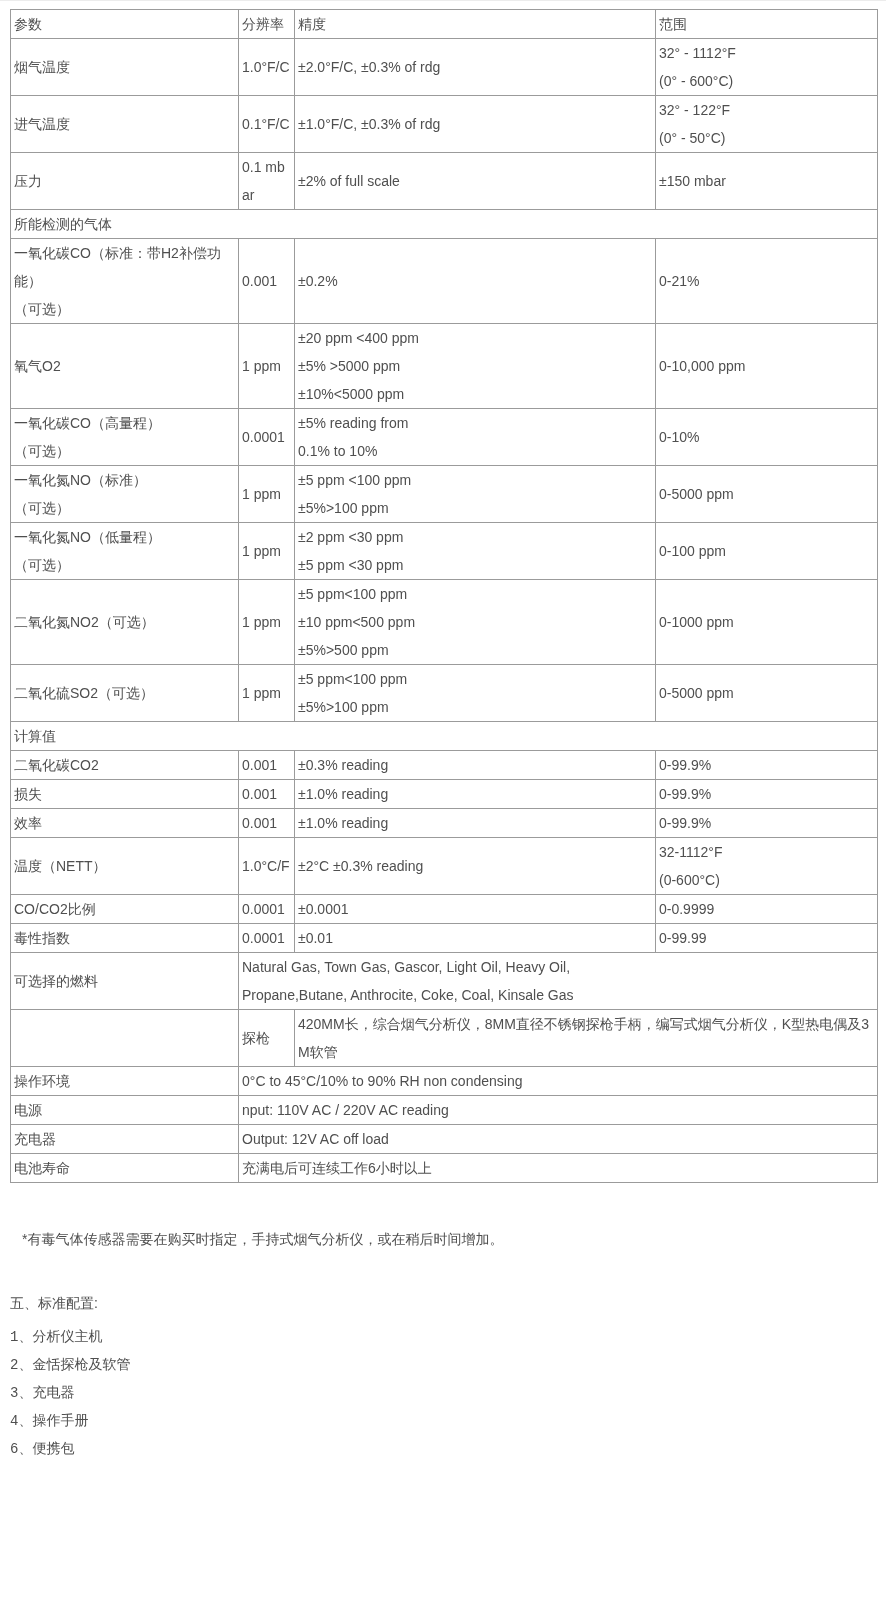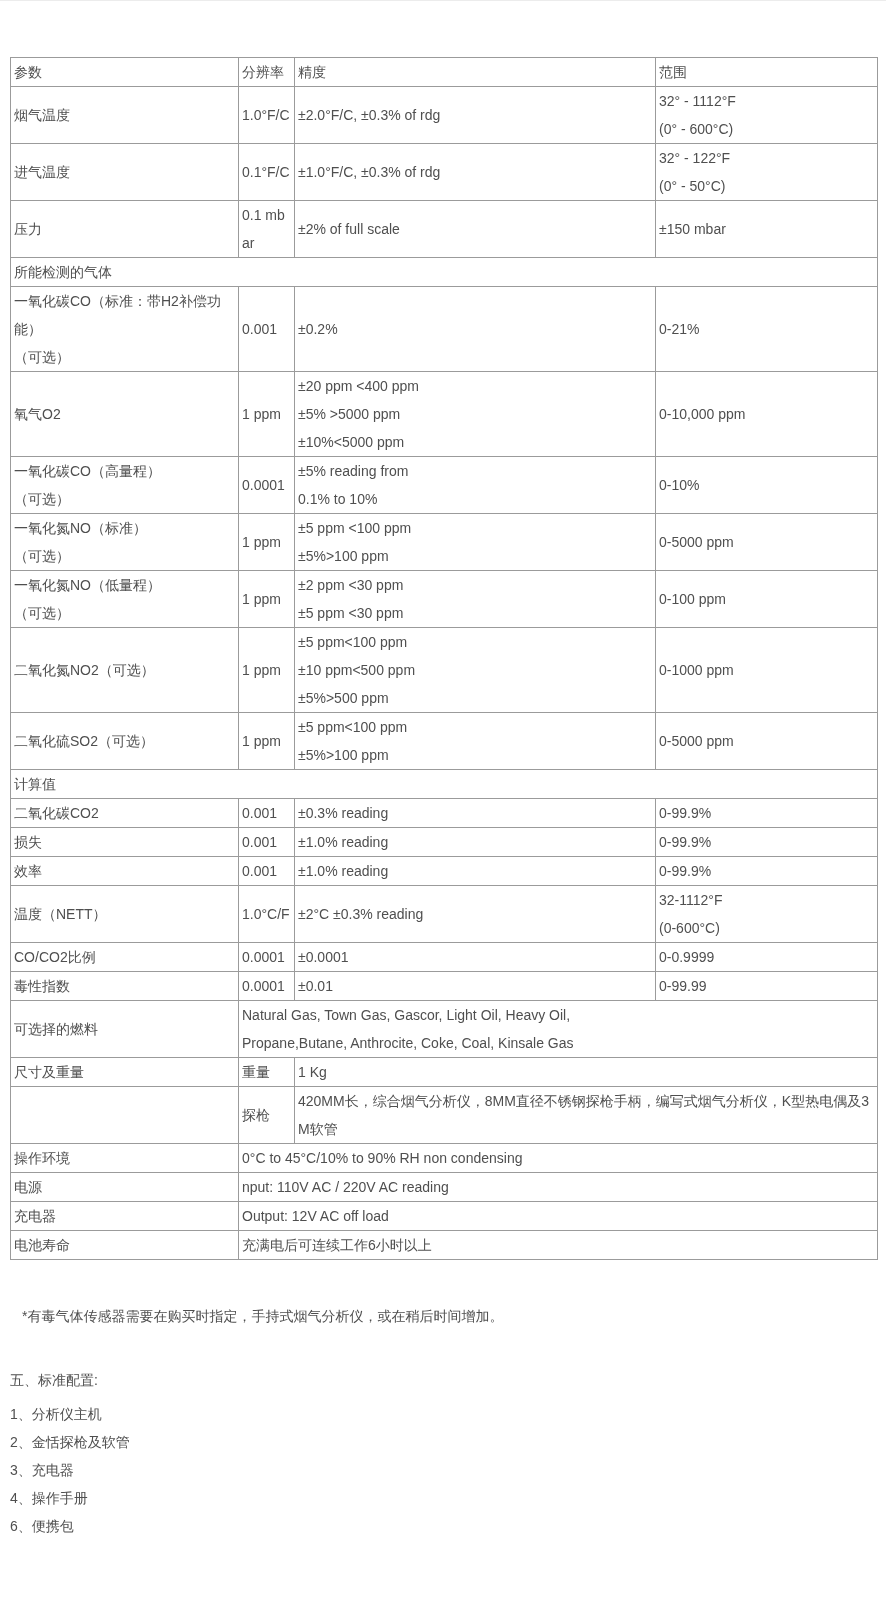--- a/index.html
+++ b/index.html
@@ -19,21 +19,20 @@
   .section-title {
     line-height: 22px;
     margin: 2px 0 8px 0;
     white-space: pre-line;
   }
   table.spec {
     border-collapse: collapse;
     table-layout: fixed;
     width: 867px;
     border: 1px solid #5f5f5f;
-    margin-top: 48px;
   }
   table.spec col.c1 { width: 228px; }
   table.spec col.c2 { width: 56px; }
   table.spec col.c3 { width: 361px; }
   table.spec col.c4 { width: 222px; }
   table.spec th, table.spec td {
     border: 1px solid #9b9b9b;
     padding: 0 3px;
     line-height: 28px;
     font-weight: normal;
@@ -49,20 +48,21 @@
     white-space: pre-line;
   }
   .section-title-2 {
     margin: 36px 0 6px 0;
     line-height: 28px;
     white-space: pre-line;
   }
   .config-item {
     line-height: 28px;
     white-space: pre-line;
+    font-family: Liberation Mono, monospace;
   }
 </style>
 </head>
 <body>
 
 <div class="page">
 
 
   <table class="spec">
     <colgroup>
@@ -196,25 +196,20 @@
           <td>0.0001</td>
           <td>±0.01</td>
           <td>0-99.99</td>
         </tr>
         <tr>
           <td>可选择的燃料</td>
           <td colspan="3">Natural Gas, Town Gas, Gascor, Light Oil, Heavy Oil,
 Propane,Butane, Anthrocite, Coke, Coal, Kinsale Gas</td>
         </tr>
         <tr>
-          <td>尺寸及重量</td>
-          <td>重量</td>
-          <td colspan="2">1 Kg</td>
-        </tr>
-        <tr>
           <td></td>
           <td>探枪</td>
           <td colspan="2">420MM长，综合烟气分析仪，8MM直径不锈钢探枪手柄，编写式烟气分析仪，K型热电偶及3M软管</td>
         </tr>
         <tr>
           <td>操作环境</td>
           <td colspan="3">0°C to 45°C/10% to 90% RH non condensing</td>
         </tr>
         <tr>
           <td>电源</td>

